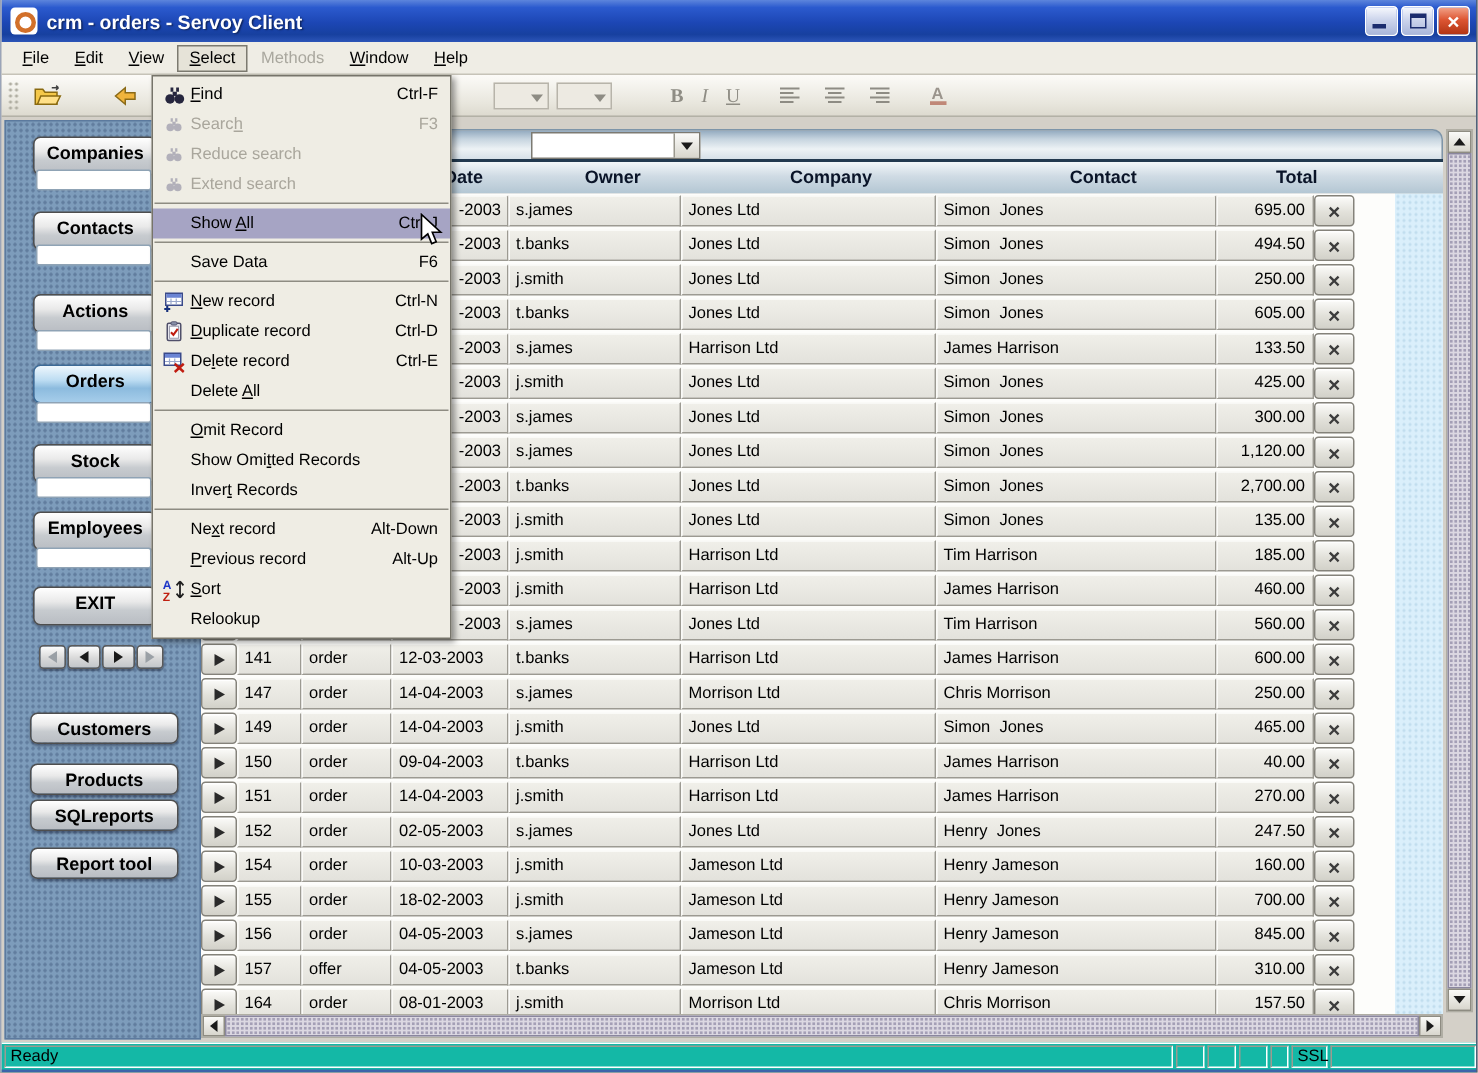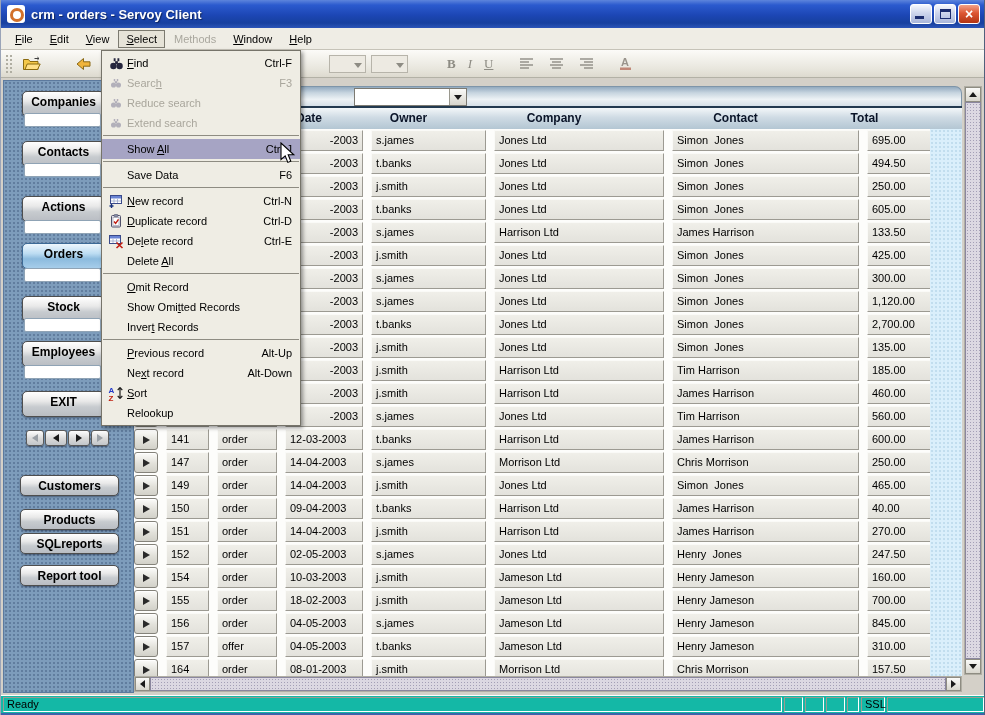--- a/index.html
+++ b/index.html
@@ -77,25 +77,25 @@
   .filter-combo .cb-btn{margin-left:auto;width:17px;height:16px;background:linear-gradient(180deg,#fafaf8,#d8d6cd);
     border-left:1px solid #9a988e;display:flex;align-items:center;justify-content:center;}
   .filter-combo .cb-btn::after{content:"";width:0;height:0;border-left:4px solid transparent;border-right:4px solid transparent;border-top:5px solid #1a1a1a;}
   .grid-header{position:absolute;left:133px;top:28px;width:828px;height:23px;
     background:linear-gradient(180deg,#f3f7f9 0%,#cfdbe4 45%,#b3c6d3 100%);
     border-top:2px solid #22394f;display:grid;grid-template-columns:24px 43px 60px 78px 115px 170px 187px 65px 27px;column-gap:3px;}
   .h-cell{font-size:12px;font-weight:bold;color:#0a1428;text-align:center;line-height:21px;overflow:hidden;white-space:pre;}
   .rows-viewport{position:absolute;left:133px;top:51px;width:796px;height:547px;background:#fdfdfb;overflow:hidden;}
   .pale-strip{position:absolute;left:929px;top:51px;width:32px;height:547px;background:#daeffb;
     background-image:radial-gradient(rgba(120,170,200,.25) 1px,transparent 1.1px);background-size:4px 4px;}
-  .grid-row{display:grid;grid-template-columns:24px 43px 60px 78px 115px 170px 187px 65px 27px;column-gap:8px;height:21px;margin:0 0 2px 0;}
+  .grid-row{display:grid;grid-template-columns:24px 43px 60px 78px 115px 170px 187px 65px 27px;column-gap:0;height:21px;margin:0 0 2px 0;}
   .grid-row:first-child{margin-top:1px;}
   .cell{background:linear-gradient(180deg,#f0efe9,#e3e2dc);border:1px solid;border-color:#fafaf7 #9c9a92 #9c9a92 #fafaf7;
     font-size:11px;line-height:19px;padding:0 4px;color:#000;overflow:hidden;white-space:pre;}
-  .cell.num{padding-right:5px;}
+  .cell.num{text-align:right;padding-right:5px;}
   .grid-row.clipped .c-date{text-align:right;}
   .row-btn,.x-btn{border:1px solid #84827a;border-radius:3px;
     background:linear-gradient(180deg,#fcfcfa,#e2e1da 55%,#d2d1c9);display:flex;align-items:center;justify-content:center;
     box-shadow:inset 0 1px 0 #fff;}
   .row-btn .tri-r{border-left-color:#2a2a2a;border-top-width:4px;border-bottom-width:4px;border-left-width:7px;}
   .x-btn{font-size:14px;font-weight:bold;color:#3c3c3c;line-height:1;}
 
   
   .vscroll{position:absolute;left:963px;top:8px;width:18px;height:589px;background:#eceae4;border:1px solid #b0aea4;}
   .vs-btn{position:absolute;left:0;width:16px;height:15px;background:linear-gradient(180deg,#fafaf8,#d8d6cd);border:1px solid #8e8c82;
@@ -753,27 +753,27 @@
         <span class="mi-shortcut"></span>
       </div>
       <div class="menu-item">
         <span class="mi-icon"></span>
         <span class="mi-label">Inver<u>t</u> Records</span>
         <span class="mi-shortcut"></span>
       </div>
       <div class="menu-sep"></div>
       <div class="menu-item">
         <span class="mi-icon"></span>
+        <span class="mi-label">Ne<u>x</u>t record</span>
+        <span class="mi-shortcut">Alt-Down</span>
+      </div>
+      <div class="menu-item">
+        <span class="mi-icon"></span>
         <span class="mi-label"><u>P</u>revious record</span>
         <span class="mi-shortcut">Alt-Up</span>
-      </div>
-      <div class="menu-item">
-        <span class="mi-icon"></span>
-        <span class="mi-label">Ne<u>x</u>t record</span>
-        <span class="mi-shortcut">Alt-Down</span>
       </div>
       <div class="menu-item">
         <span class="mi-icon">
           <svg width="16" height="16" viewBox="0 0 16 16">
             <text x="0.5" y="7.5" font-size="8" font-weight="bold" fill="#2038c8">A</text>
             <text x="0.5" y="15.5" font-size="8" font-weight="bold" fill="#c02010">Z</text>
             <path d="M12 2.5v11M12 2.5l-2.3 2.7M12 2.5l2.3 2.7M12 13.5l-2.3-2.7M12 13.5l2.3-2.7" fill="none" stroke="#202020" stroke-width="1.2"></path>
           </svg>
         </span>
         <span class="mi-label"><u>S</u>ort</span>

